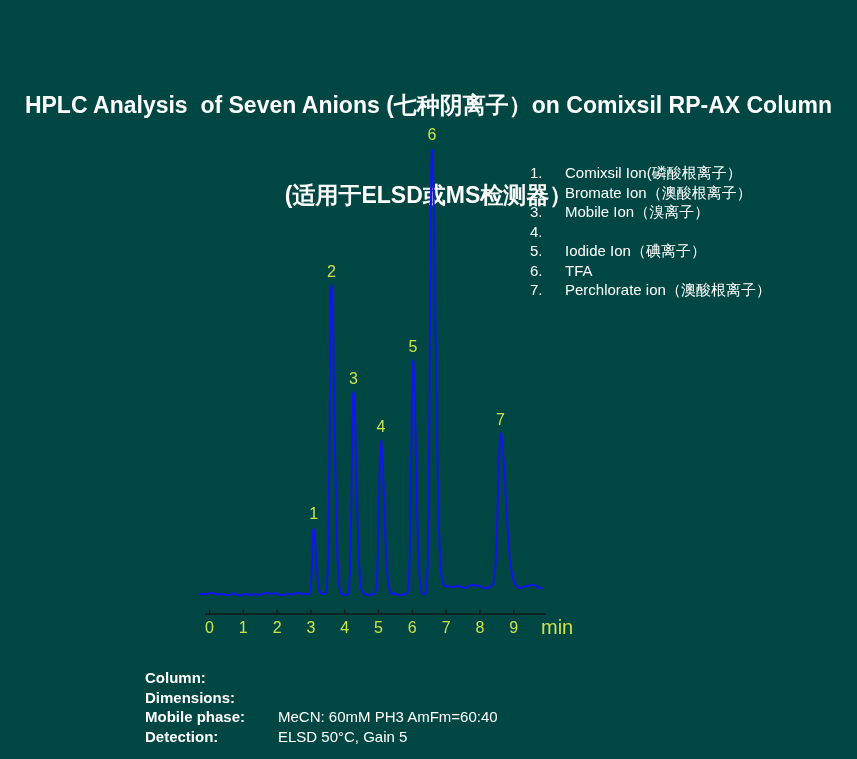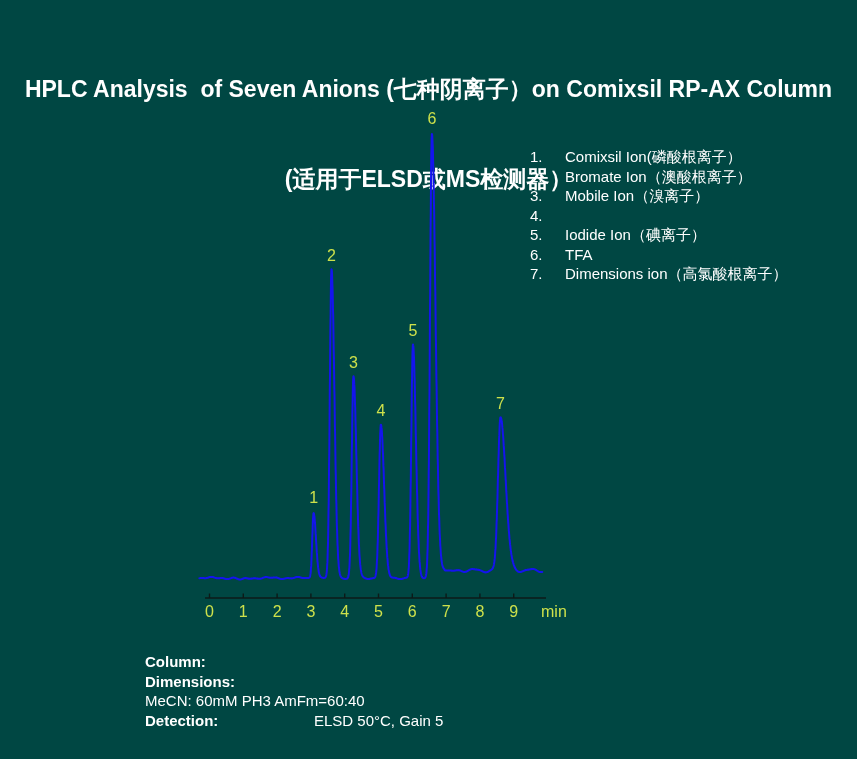--- a/index.html
+++ b/index.html
@@ -4,46 +4,46 @@
 <style>
   html,body{margin:0;padding:0;}
   body{
     width:857px;height:759px;
     background:#004743;
     font-family:"Liberation Sans",sans-serif;
     color:#ffffff;
     overflow:hidden;
     position:relative;
   }
-  .slide{position:absolute;inset:0;}
+  .slide{position:absolute;inset:0;margin-top:16px;}
   .title{
     position:absolute;top:14px;left:0;width:857px;
     text-align:center;font-weight:700;font-size:23px;line-height:30px;
     color:#ffffff;white-space:pre-wrap;
   }
   #chrom-svg{position:absolute;left:0;top:0;}
   .layer{position:absolute;inset:0;pointer-events:none;}
   .peak-label{
     position:absolute;width:18px;text-align:center;
     color:#cde14b;font-size:16px;line-height:17px;
   }
   .tick-label{
     position:absolute;width:20px;text-align:center;
     color:#cde14b;font-size:16px;line-height:17px;
   }
   .unit-label{
     position:absolute;width:44px;text-align:left;
-    color:#cde14b;font-size:16px;line-height:17px;
+    color:#cde14b;font-size:20px;line-height:17px;
   }
   .legend{position:absolute;left:530px;top:147px;font-size:15px;line-height:19.5px;color:#ffffff;}
   .legend-item{display:flex;}
   .legend-num{width:35px;flex:0 0 35px;}
   .legend-text{white-space:pre;}
   .conditions{position:absolute;left:145px;top:652px;font-size:15px;line-height:19.7px;color:#ffffff;}
-  .cond-row{display:flex;gap:36px;}
+  .cond-row{display:flex;}
   .cond-label{width:133px;flex:0 0 133px;font-weight:700;}
   .cond-value{white-space:pre;}
 </style>
 </head>
 <body>
 
 <div class="slide">
 
   <div class="title">
     <div>HPLC Analysis  of Seven Anions (七种阴离子）on Comixsil RP-AX Column</div>
@@ -105,32 +105,33 @@
       <div class="legend-item">
         <div class="legend-num">5.</div>
         <div class="legend-text">Iodide Ion（碘离子）</div>
       </div>
       <div class="legend-item">
         <div class="legend-num">6.</div>
         <div class="legend-text">TFA</div>
       </div>
       <div class="legend-item">
         <div class="legend-num">7.</div>
-        <div class="legend-text">Dimensions ion（高氯酸根离子）</div>
+        <div class="legend-text">Perchlorate ion（澳酸根离子）</div>
       </div>
     </div>
 
   <div class="conditions" id="conditions">
       <div class="cond-row">
         <div class="cond-label">Column:</div>
       </div>
       <div class="cond-row">
         <div class="cond-label">Dimensions:</div>
       </div>
       <div class="cond-row">
+        <div class="cond-label">Mobile phase:</div>
         <div class="cond-value">MeCN: 60mM PH3 AmFm=60:40</div>
       </div>
       <div class="cond-row">
         <div class="cond-label">Detection:</div>
         <div class="cond-value">ELSD 50°C, Gain 5</div>
       </div>
     </div>
 
 </div>
 

